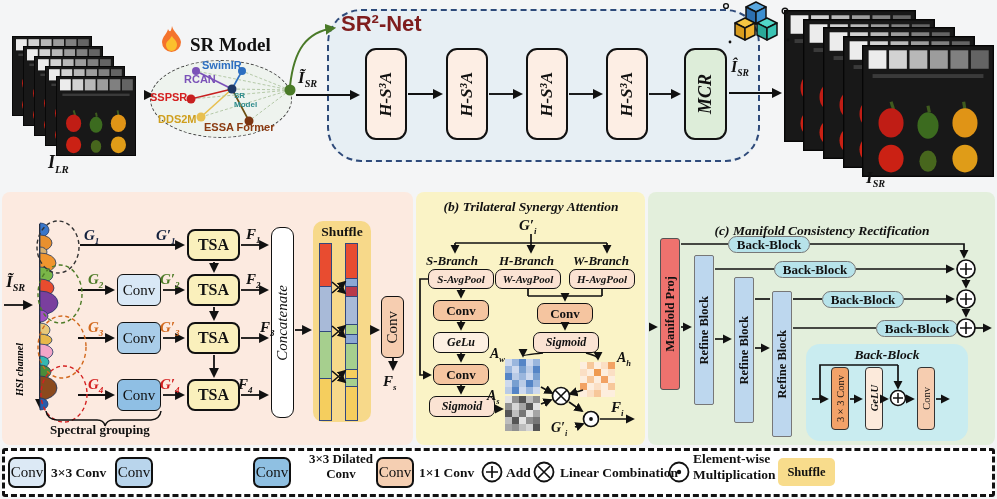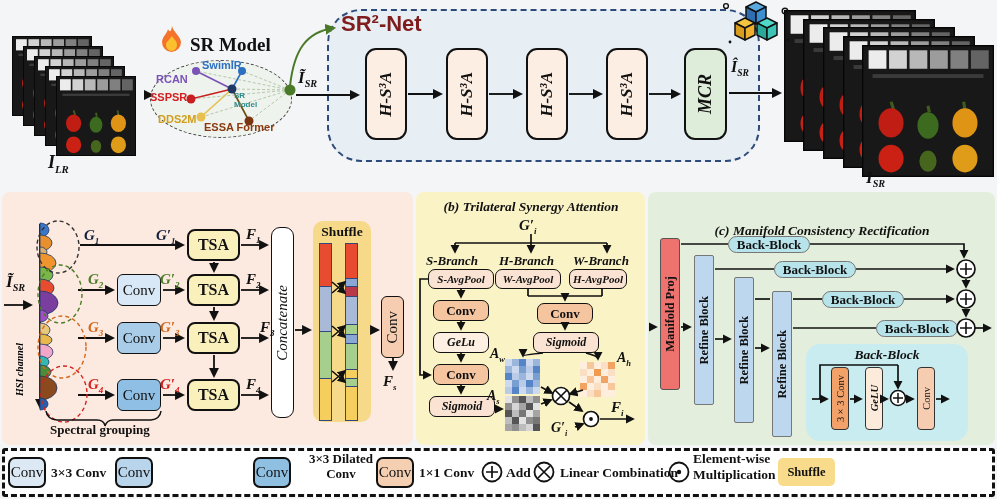--- a/index.html
+++ b/index.html
@@ -73,21 +73,21 @@
   </div>
 
   <svg class="abs" style="left:160px;top:26px;z-index:4;" width="24" height="28" viewBox="0 0 24 28">
     <path d="M12,0 C13,6 20,9 21,16 A9.5,10 0 0 1 2,16 C2.5,10 7,8 8,3 C9.5,6 11,7 12,0 Z" fill="#f4732c"></path>
     <path d="M12,10 C13,13 17,14 17,19 A5.5,6 0 0 1 6,19 C6,15 10,14 11,11 Z" fill="#fbc02d"></path>
   </svg>
   <div class="lbl" style="left:190px;top:34px;font-size:19px;">SR Model</div>
 
   <div class="abs" style="left:150px;top:60px;width:140px;height:76px;border:1.6px dashed #444;border-radius:50%;background:#eef3ee;z-index:2;"></div>
   <div class="lbl sans" style="left: 202px; top: 59px; font-size: 11px; color: rgb(45, 111, 193);">SwimIR</div>
-  <div class="lbl sans" style="left: 156px; top: 73px; font-size: 11px; color: rgb(123, 82, 184);">RCAN</div>
+  <div class="lbl sans" style="left: 184px; top: 73px; font-size: 11px; color: rgb(123, 82, 184);">RCAN</div>
   <div class="lbl sans" style="left: 150px; top: 91px; font-size: 11px; color: rgb(212, 32, 32);">SSPSR</div>
   <div class="lbl sans" style="left: 158px; top: 113px; font-size: 11px; color: rgb(207, 159, 29);">DDS2M</div>
   <div class="lbl sans" style="left: 204px; top: 121px; font-size: 11px; color: rgb(139, 58, 16);">ESSA Former</div>
   <div class="lbl sans" style="left: 234px; top: 92px; font-size: 8px; line-height: 1.1; text-align: left; color: rgb(46, 139, 139);">
     <div>SR</div>
       <div>Model</div>
   </div>
 
   <div class="abs" style="left:327px;top:9px;width:433px;height:153px;border:2px dashed #2e4a7a;border-radius:34px;background:#e7eff4;z-index:1;box-sizing:border-box;"></div>
   <div class="lbl sans" style="left: 341px; top: 11px; font-size: 22px; color: #7f1d1d;">SR²-Net</div>
@@ -158,21 +158,21 @@
   <div class="lbl it" style="left: 156px; top: 227px; font-size: 15px; color: rgb(20, 33, 61);"><span>G′</span><sub>1</sub></div>
   <div class="lbl it" style="left:246px;top:226px;font-size:15px;"><span>F</span><sub>1</sub></div>
   <div class="lbl it" style="left: 88px; top: 271px; font-size: 15px; color: rgb(78, 124, 40);"><span>G</span><sub>2</sub></div>
   <div class="lbl it" style="left: 160px; top: 271px; font-size: 15px; color: rgb(78, 124, 40);"><span>G′</span><sub>2</sub></div>
   <div class="lbl it" style="left:246px;top:271px;font-size:15px;"><span>F</span><sub>2</sub></div>
   <div class="lbl it" style="left: 88px; top: 319px; font-size: 15px; color: rgb(210, 105, 30);"><span>G</span><sub>3</sub></div>
   <div class="lbl it" style="left: 160px; top: 319px; font-size: 15px; color: rgb(210, 105, 30);"><span>G′</span><sub>3</sub></div>
   <div class="lbl it" style="left:260px;top:319px;font-size:15px;"><span>F</span><sub>3</sub></div>
   <div class="lbl it" style="left: 88px; top: 376px; font-size: 15px; color: rgb(212, 32, 32);"><span>G</span><sub>4</sub></div>
   <div class="lbl it" style="left: 160px; top: 376px; font-size: 15px; color: rgb(212, 32, 32);"><span>G′</span><sub>4</sub></div>
-  <div class="lbl it" style="left:246px;top:376px;font-size:15px;"><span>F</span><sub>4</sub></div>
+  <div class="lbl it" style="left:238px;top:376px;font-size:15px;"><span>F</span><sub>4</sub></div>
 
   <div class="bx" style="left: 117px; top: 274px; width: 44px; height: 32px; border-width: 1.5px; border-radius: 6px; font-size: 15px; background: rgb(217, 232, 246);">
       <span>Conv</span>
     </div>
   <div class="bx" style="left: 117px; top: 322px; width: 44px; height: 32px; border-width: 1.5px; border-radius: 6px; font-size: 15px; background: rgb(169, 205, 233);">
       <span>Conv</span>
     </div>
   <div class="bx" style="left: 117px; top: 379px; width: 44px; height: 32px; border-width: 1.5px; border-radius: 6px; font-size: 15px; background: rgb(143, 191, 228);">
       <span>Conv</span>
     </div>
@@ -228,21 +228,21 @@
   <div class="lbl it" style="left:426px;top:253px;font-size:13px;">S-Branch</div>
   <div class="lbl it" style="left:499px;top:253px;font-size:13px;">H-Branch</div>
   <div class="lbl it" style="left:573px;top:253px;font-size:13px;">W-Branch</div>
 
   <div class="bx it" style="left:428px;top:269px;width:66px;height:20px;background:#fbe3d3;border-width:1.5px;border-radius:7px;font-size:11px;font-weight:bold;">
       <span>S-AvgPool</span>
     </div>
   <div class="bx it" style="left:495px;top:269px;width:66px;height:20px;background:#fbe3d3;border-width:1.5px;border-radius:7px;font-size:11px;font-weight:bold;">
       <span>W-AvgPool</span>
     </div>
-  <div class="bx it" style="left:569px;top:269px;width:58px;height:20px;background:#fbe3d3;border-width:1.5px;border-radius:7px;font-size:11px;font-weight:bold;">
+  <div class="bx it" style="left:569px;top:269px;width:66px;height:20px;background:#fbe3d3;border-width:1.5px;border-radius:7px;font-size:11px;font-weight:bold;">
       <span>H-AvgPool</span>
     </div>
 
   <div class="bx" style="left:433px;top:300px;width:56px;height:21px;background:#f5c5a0;border-width:1.5px;border-radius:7px;font-size:13px;font-weight:bold;">
       <span>Conv</span>
     </div>
   <div class="bx it" style="left:433px;top:332px;width:56px;height:21px;background:#fdf0e2;border-width:1.5px;border-radius:7px;font-size:12px;font-weight:bold;">
       <span>GeLu</span>
     </div>
   <div class="bx" style="left:433px;top:364px;width:56px;height:21px;background:#f5c5a0;border-width:1.5px;border-radius:7px;font-size:13px;font-weight:bold;">

